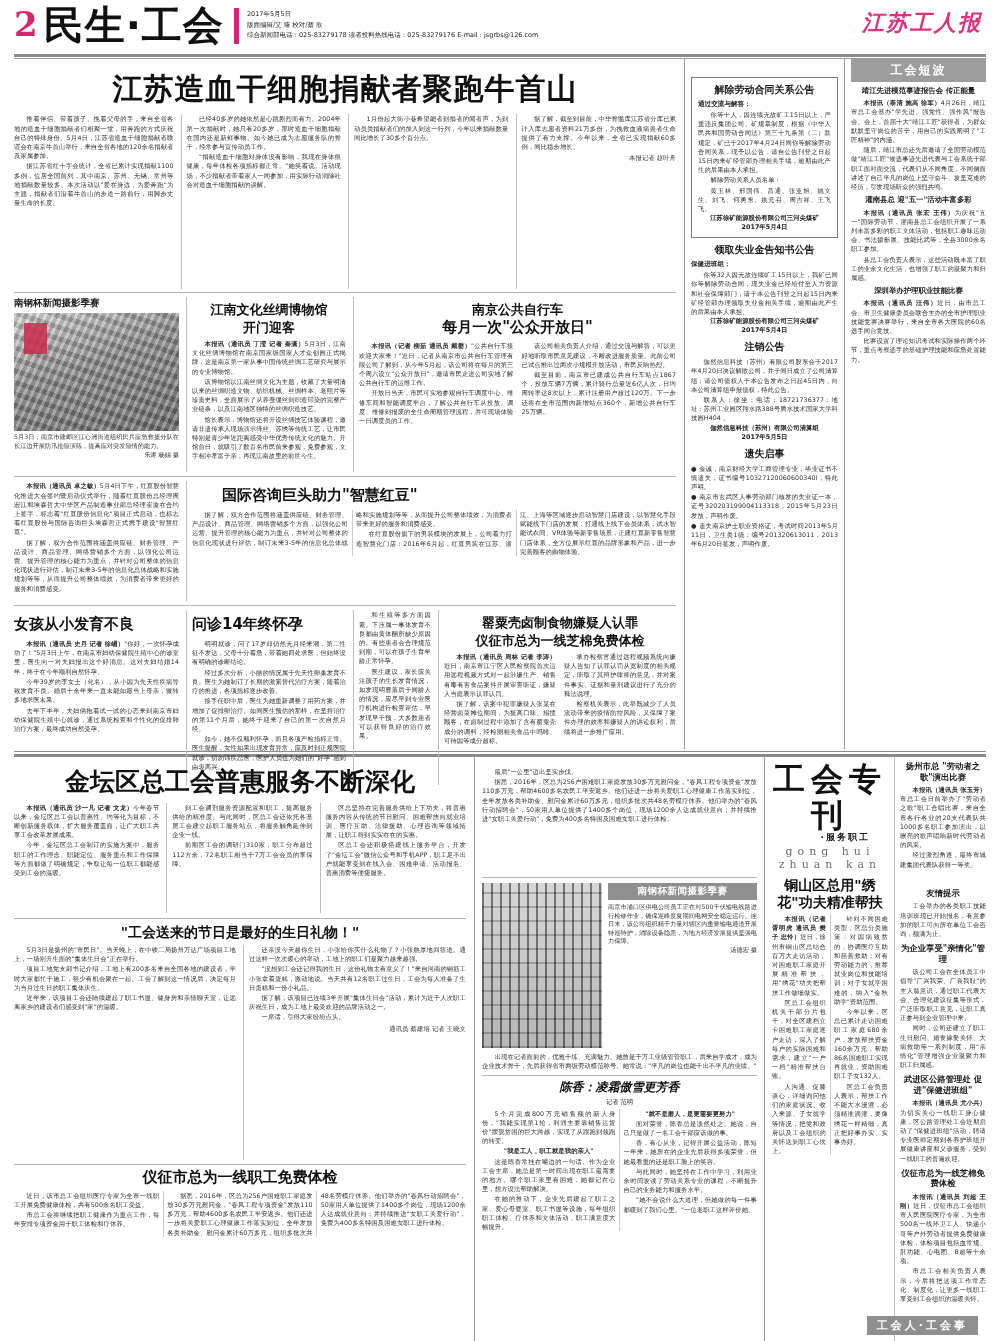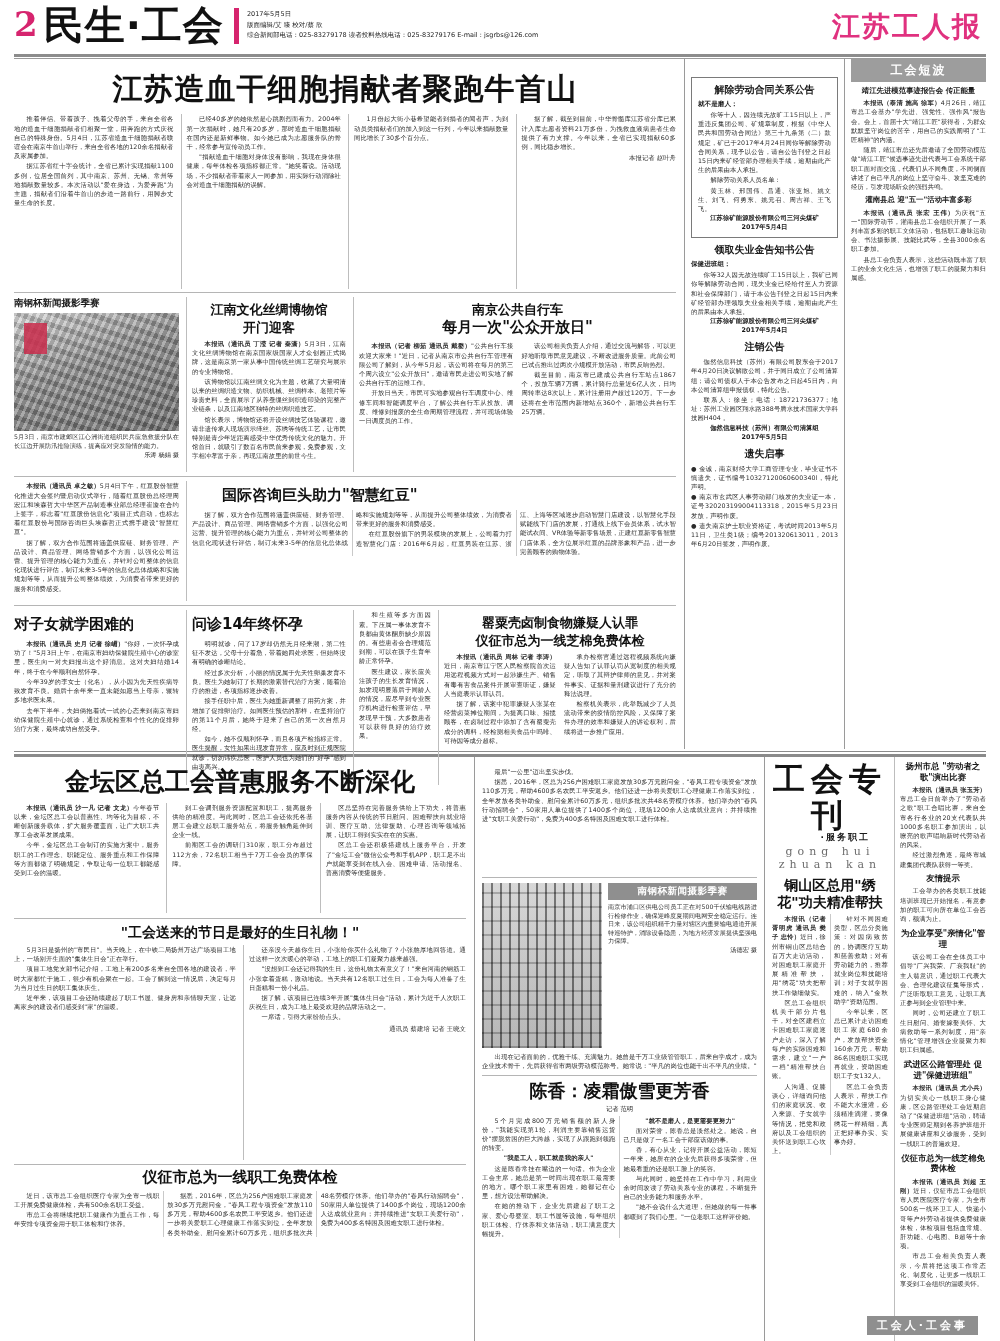--- a/index.html
+++ b/index.html
@@ -20,23 +20,23 @@
     line-height: 36px; margin-right: 6px;
   }
   .folio-title {
     font-size: 40px; font-weight: bold; letter-spacing: 1px;
     line-height: 38px; color: #111; white-space: nowrap;
   }
   .pink-bar { width: 5px; background: #d6246e; height: 36px; margin: 2px 8px 0 10px; flex: none; }
   .imprint { font-size: 6.5px; line-height: 10.5px; color: #222; padding-top: 3px; white-space: nowrap; }
   .nameplate {
     position: absolute; right: 18px; top: 8px;
-    font-size: 28px; font-weight: bold; color: #e0317f;
+    font-size: 22px; font-weight: bold; color: #e0317f;
     font-family: "DejaVu Serif", "Liberation Serif", serif;
-    letter-spacing: 2px;
+    font-style: italic; letter-spacing: 2px;
   }
   .rule-thick { height: 3px; background: #8c8c8c; margin: 2px 14px 0 14px; }
   .rule-thin { height: 1px; background: #9a9a9a; margin: 1px 14px 0 14px; }
 
   
   .hl { font-weight: bold; text-align: center; line-height: 1.18; color: #111; }
   .hl-main { font-size: 30px; letter-spacing: 1px; margin: 12px 0 8px; }
   .hl-2 { font-size: 15px; margin: 6px 0 5px; }
   .hl-3 { font-size: 13px; margin: 5px 0 4px; }
   .hl-left { text-align: left; }
@@ -203,21 +203,21 @@
               <p>在红豆股份旗下的男装模块的发展上，公司着力打造智慧化门店：2016年6月起，红豆男装在江苏、浙江、上海等区域逐步启动智慧门店建设，以智慧化手段赋能线下门店的发展，打通线上线下会员体系，试水智能试衣间、VR体验等新零售场景，正建红豆新零售智慧门店体系，全方位展示红豆的品牌形象和产品，进一步完善顾客的购物体验。</p>
             </div>
           </div>
         </div>
       </div>
 
       <div class="hrule" style="margin:4px 0 4px;"></div>
 
       <div style="display:flex; gap:7px; height: 175px;">
         <div style="flex:0 0 165px;">
-          <div class="hl hl-2 hl-left">对子女就学困难的</div>
+          <div class="hl hl-2 hl-left">女孩从小发育不良</div>
           <div class="body-text">
             <p><span class="lead">本报讯（通讯员 史月 记者 徐嵋）</span><span>"你好，一次怀孕成功了！"5月3日上午，在南京市妇幼保健院生殖中心的诊室里，医生向一对夫妇报出这个好消息。这对夫妇结婚14年，终于在今年顺利自然怀孕。</span></p>
             <p>今年39岁的李女士（化名），从小因为先天性疾病导致发育不良。婚后十余年来一直未能如愿当上母亲，辗转多地求医未果。</p>
             <p>去年下半年，夫妇俩抱着试一试的心态来到南京市妇幼保健院生殖中心就诊，通过系统检查和个性化的促排卵治疗方案，最终成功自然受孕。</p>
           </div>
         </div>
         <div style="flex:0 0 160px;" class="vrule">
           <div style="padding-left:5px">
             <div class="hl hl-2 hl-left">问诊14年终怀孕</div>
             <div class="body-text">
@@ -246,21 +246,21 @@
             </div>
           </div>
         </div>
       </div>
     </div>
 
     <div style="flex: 0 0 160px; border-left:1px solid #9a9a9a; padding: 0 6px;">
       <div style="height:18px"></div>
       <div class="notice-box">
         <div class="notice-title">解除劳动合同关系公告</div>
-        <div class="notice-sub">就不是磨人：</div>
+        <div class="notice-sub">通过交流与解答：</div>
         <div class="body-text">
           <p>你等十人，因连续无故旷工15日以上，严重违反集团公司、矿规章制度，根据《中华人民共和国劳动合同法》第三十九条第（二）款规定，矿已于2017年4月24日同你等解除劳动合同关系，现予以公告，请自公告刊登之日起15日内来矿经管部办理相关手续，逾期由此产生的后果由本人承担。</p>
           <p>解除劳动关系人员名单：</p>
           <p>黄玉林、邢国伟、吕通、张亚旭、姚文生、刘飞、何勇东、姚元召、周吉祥、王飞飞。</p>
         </div>
         <div class="notice-sig">江苏徐矿能源股份有限公司三河尖煤矿</div>
         <div class="notice-sig">2017年5月4日</div>
       </div>
       <div>
         <div class="notice-title">领取失业金告知书公告</div>
@@ -300,20 +300,27 @@
             <p>随后，靖江市总还先后邀请了全国劳动模范做"靖江工匠"候选事迹先进代表与工会系统干部职工面对面交流，代表们从不同角度，不同侧面讲述了自己平凡的岗位上坚守奋斗、攻坚克难的经历，引发现场听众的强烈共鸣。</p>
           </div>
         </div>
         <div style="margin-top:3px">
           <div class="mini-title">灌南县总 迎"五一"活动丰富多彩</div>
           <div class="body-text">
             <p><span class="lead">本报讯（通讯员 张宏 王伟）</span><span>为庆祝"五一"国际劳动节，灌南县总工会组织开展了一系列丰富多彩的职工文体活动，包括职工趣味运动会、书法摄影展、技能比武等，全县3000余名职工参加。</span></p>
             <p>县总工会负责人表示，这些活动既丰富了职工的业余文化生活，也增强了职工的凝聚力和归属感。</p>
           </div>
         </div>
+        <div style="margin-top:3px">
+          <div class="mini-title">深圳举办护理职业技能比赛</div>
+          <div class="body-text">
+            <p><span class="lead">本报讯（通讯员 汪伟）</span><span>近日，由市总工会、市卫生健康委员会联合主办的全市护理职业技能竞赛决赛举行，来自全市各大医院的60名选手同台竞技。</span></p>
+            <p>比赛设置了理论知识考试和实际操作两个环节，重点考察选手的基础护理技能和应急处置能力。</p>
+          </div>
+        </div>
       </div>
     </div>
   </div>
 
   <div style="margin: 2px 14px 0; border-top:1px solid #8a8a8a;"></div>
   <div style="margin: 2px 14px 0; border-top:3px solid #8a8a8a;"></div>
 
   <div style="display:flex; padding: 0 14px; height: 600px;">
 
     <div style="flex: 0 0 460px; padding-right:8px;">
@@ -385,21 +392,21 @@
         </div>
       </div>
 
       <div class="body-text" style="margin-top:4px">
         <p>出现在记者面前的，优雅干练、充满魅力。她曾是千万工业级管管职工，后来自学成才，成为企业技术骨干，先后获得省市两级劳动模范称号。她常说："平凡的岗位也能干出不平凡的业绩。"</p>
       </div>
 
       <div class="hrule" style="margin:5px 0 4px;"></div>
 
       <div>
-        <div class="hl" style="font-size:18px;">陈香：凌霜傲雪更芳香</div>
+        <div class="hl" style="font-size:12px;font-style:italic;">陈香：凌霜傲雪更芳香</div>
         <div class="sig" style="text-align:center; margin-bottom:3px">记者 范明</div>
         <div class="body-text cols-2">
           <p>5个月完成800万元销售额的新人身份，"我能实现第1轮，利润主要靠销售运货价"摆脱贫困的巨大跨越，实现了从跟跑到领跑的转变。</p>
           <p style="text-align:center;font-weight:bold;text-indent:0">"我是工人，职工就是我的亲人"</p>
           <p>这是陈香常挂在嘴边的一句话。作为企业工会主席，她总是第一时间出现在职工最需要的地方。哪个职工家里有困难，她都记在心里，想方设法帮助解决。</p>
           <p>在她的推动下，企业先后建起了职工之家、爱心母婴室、职工书屋等设施，每年组织职工体检、疗休养和文体活动，职工满意度大幅提升。</p>
           <p style="text-align:center;font-weight:bold;text-indent:0">"就不是磨人，是更需要更努力"</p>
           <p>面对荣誉，陈香总是淡然处之。她说，自己只是做了一名工会干部应该做的事。</p>
           <p>香，有心从业，记得开展公益活动，陈短一年来，她所在的企业先后获得多项荣誉，但她最看重的还是职工脸上的笑容。</p>
           <p>与此同时，她坚持在工作中学习，利用业余时间攻读了劳动关系专业的课程，不断提升自己的业务能力和服务水平。</p>
@@ -426,21 +433,21 @@
           <p>区总工会负责人表示，帮扶工作不能大水漫灌，必须精准滴灌，要像绣花一样精细，真正把好事办实、实事办好。</p>
         </div>
       </div>
 
       <div style="flex:0 0 92px; border-left:1px solid #bdbdbd; padding-left:5px;">
         <div class="mini-title2">扬州市总 "劳动者之歌"演出比赛</div>
         <div class="body-text">
           <p><span class="lead">本报讯（通讯员 张玉芳）</span><span>市总工会日前举办了"劳动者之歌"职工合唱比赛，来自全市各行各业的20支代表队共1000多名职工参加演出，以嘹亮的歌声唱响新时代劳动者的风采。</span></p>
           <p>经过激烈角逐，最终市城建集团代表队获得一等奖。</p>
         </div>
-        <div class="mini-title2" style="margin-top:4px">友情提示</div>
+        <div class="mini-title2" style="margin-top:19px">友情提示</div>
         <div class="body-text">
           <p>工会举办的各类职工技能培训班现已开始报名，有意参加的职工可向所在单位工会咨询，额满为止。</p>
         </div>
         <div class="mini-title2" style="margin-top:5px">为企业享受"亲情化"管理</div>
         <div class="body-text">
           <p>该公司工会在全体员工中倡导"厂兴我荣、厂衰我耻"的主人翁意识，通过职工代表大会、合理化建议征集等形式，广泛听取职工意见，让职工真正参与到企业管理中来。</p>
           <p>同时，公司还建立了职工生日慰问、婚丧嫁娶关怀、大病救助等一系列制度，用"亲情化"管理增强企业凝聚力和职工归属感。</p>
         </div>
         <div class="mini-title2" style="margin-top:5px">武进区公路管理处 促进"保健进班组"</div>
         <div class="body-text">

